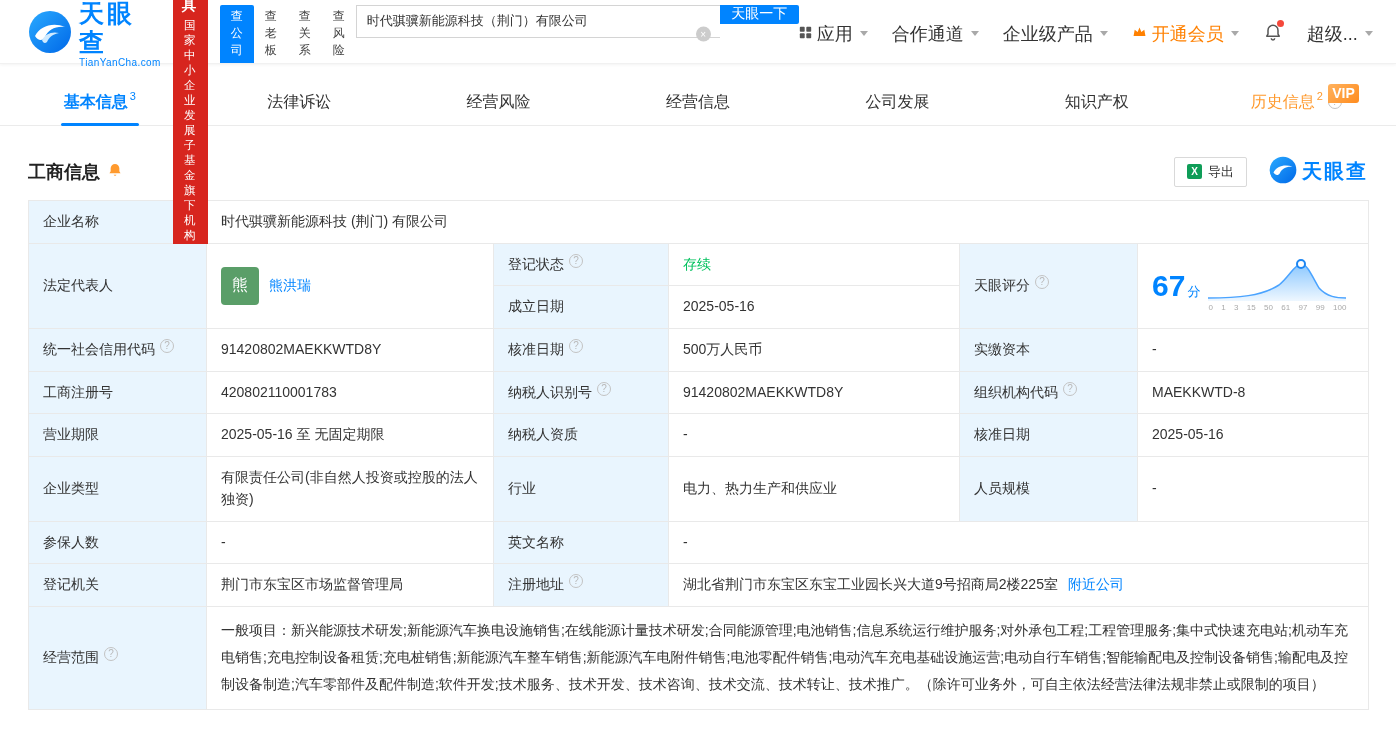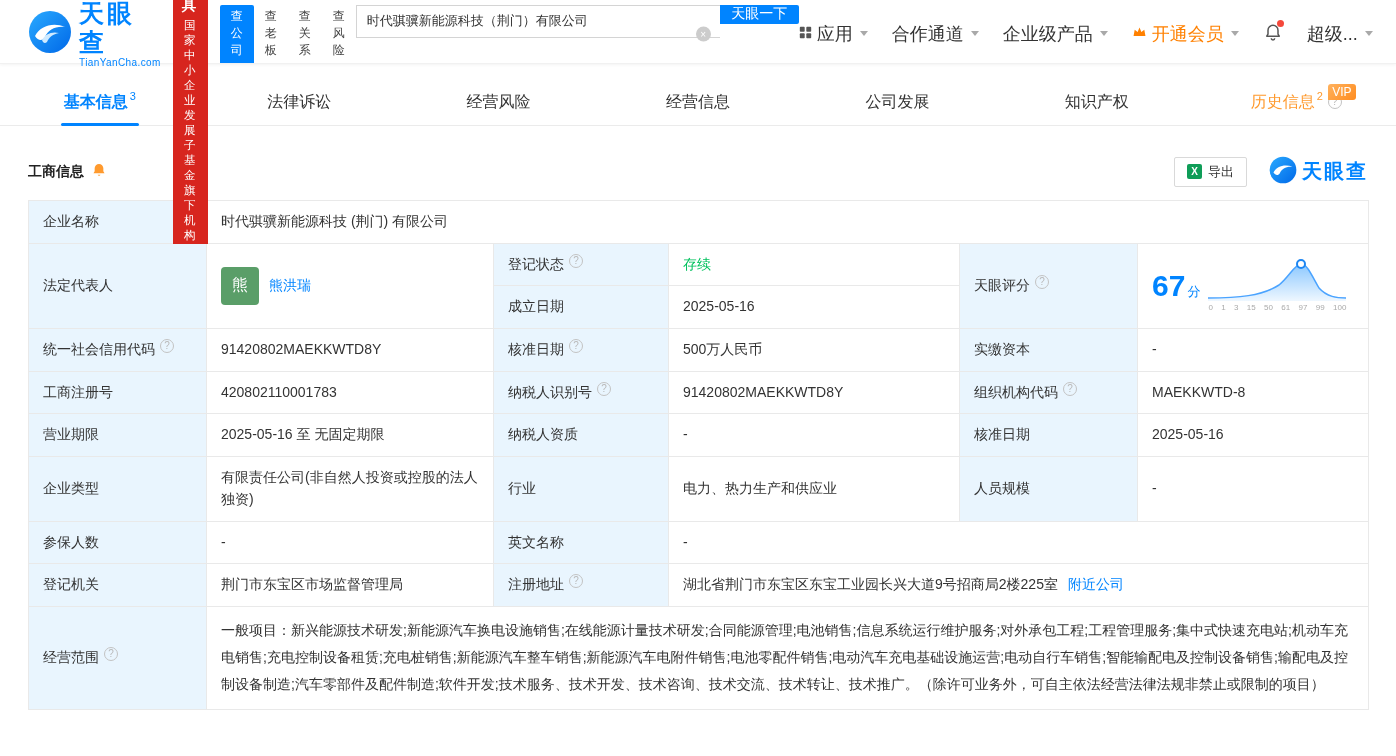--- a/index.html
+++ b/index.html
@@ -32,27 +32,27 @@
 .bell-wrap{position:relative;cursor:pointer;display:flex}
 .bell-dot{position:absolute;top:-2px;right:-1px;width:7px;height:7px;background:#f5483b;border-radius:50%}
 
 
 .tabbar{display:flex;margin-top:15px;border-bottom:1px solid #ebebeb;height:47px}
 .tab{flex:1;display:flex;align-items:center;justify-content:center;font-size:16px;color:#333;cursor:pointer;position:relative}
 .tab.active{color:#0084ff;font-weight:bold}
 .tab.active::after{content:"";position:absolute;left:50%;transform:translateX(-50%);bottom:-1px;width:78px;height:3px;background:#0084ff;border-radius:2px}
 .sup{font-size:11px;vertical-align:6px;margin-left:2px;font-weight:normal;position:relative;top:-6px}
 .tab-history{color:#ff9a2e}
-.vip-tag{position:absolute;top:5px;left:50%;margin-left:32px;background:linear-gradient(135deg,#ffb25e,#ff8c1f);color:#fff;font-size:12px;font-weight:normal;padding:1px 4px;border-radius:3px 3px 3px 0;line-height:1.2}
+.vip-tag{position:absolute;top:5px;left:50%;margin-left:32px;background:linear-gradient(135deg,#ffb25e,#ff8c1f);color:#fff;font-size:14px;font-weight:bold;padding:1px 4px;border-radius:3px 3px 3px 0;line-height:1.2}
 .qmark{display:inline-block;width:14px;height:14px;border:1px solid #c3c3c3;border-radius:50%;color:#b9b9b9;font-size:10px;line-height:12px;text-align:center;margin-left:5px;cursor:pointer;vertical-align:1px;flex:none}
 .qmark::after{content:"?"}
 
 
 .section-head{display:flex;align-items:center;margin:30px 28px 13px}
-.section-title{font-size:14px;font-weight:bold;color:#222;margin-right:7px}
+.section-title{font-size:18px;font-weight:bold;color:#222;margin-right:7px}
 .export-btn{margin-left:auto;display:flex;align-items:center;gap:6px;border:1px solid #d9d9d9;background:#fff;border-radius:2px;padding:5px 12px;font-size:13px;color:#333;cursor:pointer;font-family:inherit}
 .xls{width:15px;height:15px;background:#0f9d58;color:#fff;font-size:10px;font-weight:bold;border-radius:2px;display:flex;align-items:center;justify-content:center}
 .brand-right{display:flex;align-items:center;gap:5px;margin-left:22px}
 .brand-right-txt{font-size:20px;font-weight:bold;color:#0084ff;letter-spacing:2px}
 
 
 .info-table{width:1340px;margin:0 28px;border-collapse:collapse;table-layout:fixed}
 .info-table td{border:1px solid #e9e9e9;padding:10px 14px;font-size:14px;color:#333;line-height:1.55;word-break:break-all;vertical-align:middle}
 td.lbl{background:#e9f5fe}
 .lbl-inner{display:flex;align-items:flex-start}

